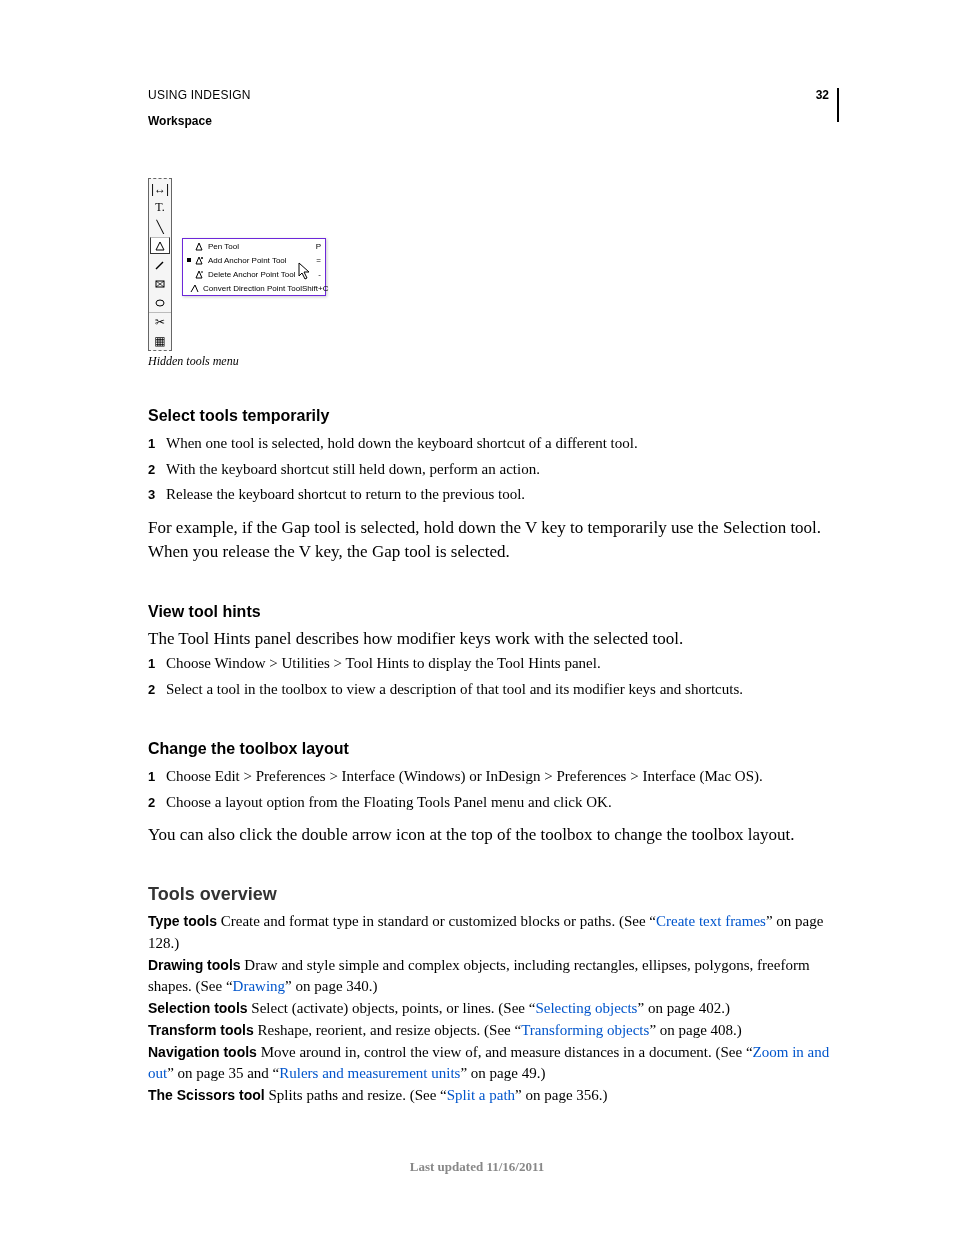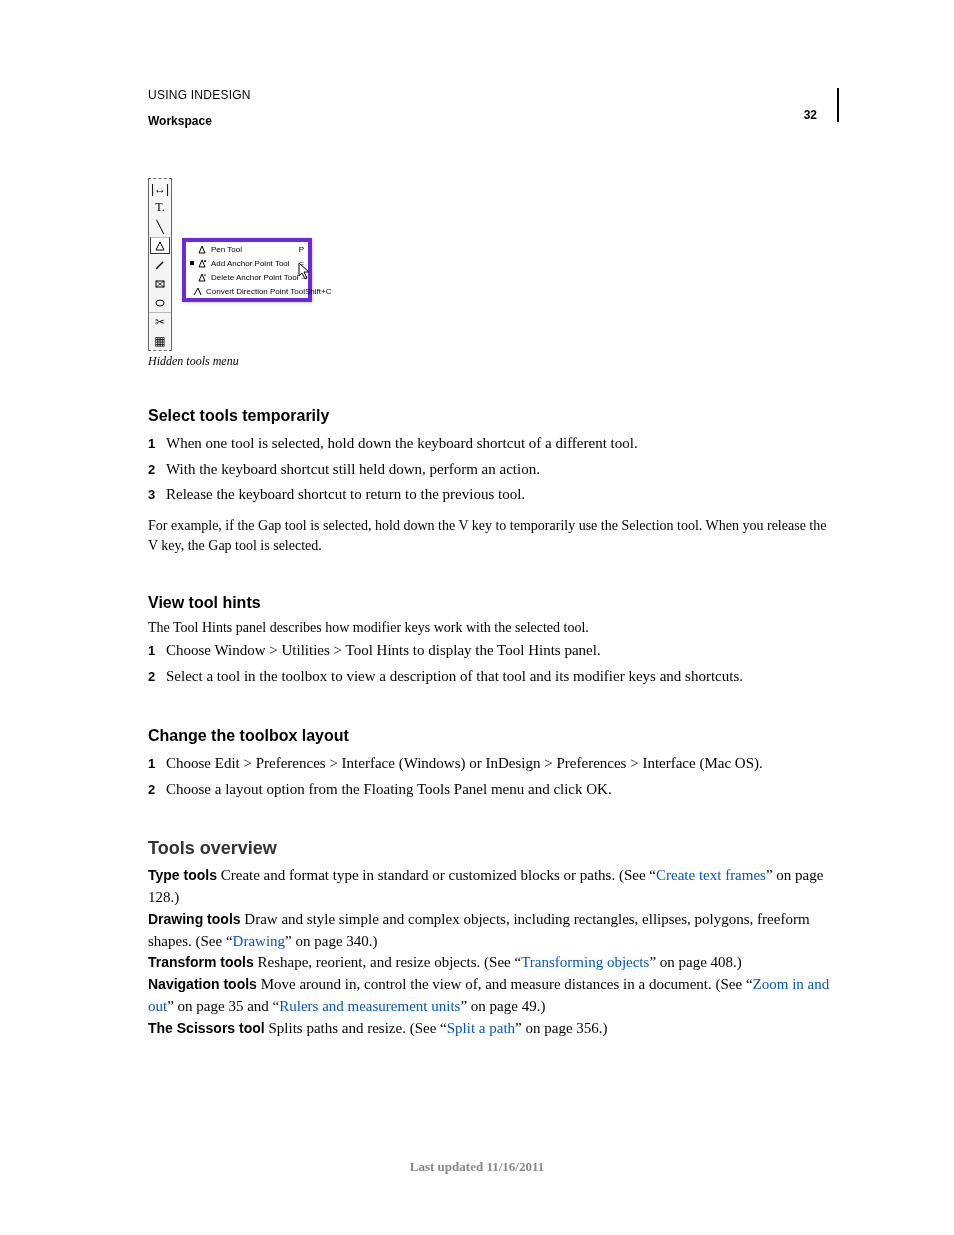--- a/index.html
+++ b/index.html
@@ -16,21 +16,21 @@
       position: relative;
     }
     .header-row {
       display: flex;
       justify-content: space-between;
       align-items: flex-start;
     }
     .header-left { font-size: 12px; }
     .header-title { letter-spacing: 0.02em; font-family: "Myriad Pro", Arial, sans-serif; }
     .header-sub { font-family: "Myriad Pro", Arial, sans-serif; font-weight: 700; font-size: 12px; margin-top: 12px; }
-    .page-num-wrap { border-right: 2.5px solid #000; padding-right: 20px; height: 34px; display: flex; align-items: flex-end; }
+    .page-num-wrap { border-right: 2.5px solid #000; padding-right: 8px; height: 34px; display: flex; align-items: flex-start; }
     .page-num { font-family: "Myriad Pro", Arial, sans-serif; font-weight: 700; font-size: 12px; }
 
     .fig-wrap { margin-top: 50px; }
     .toolbox {
       width: 24px;
       border: 1px solid #666;
       border-top: 1px dashed #666;
       border-bottom: 1px dashed #666;
       display: flex;
       flex-direction: column;
@@ -44,44 +44,44 @@
       justify-content: center;
       font-size: 12px;
       font-family: Arial, sans-serif;
     }
     .slot.selected { background: #fff; border: 1px solid #333; margin: 1px; height: 17px; }
     .toolbox .sep { border-top: 1px solid #bbb; }
     .flyout {
       position: absolute;
       left: 34px;
       top: 60px;
-      width: 130px;
+      width: 144px;
       background: #fff;
-      border: 4px solid #6d28d9;
+      border: 1px solid #6d28d9;
       font-family: Arial, sans-serif;
       font-size: 8px;
       box-shadow: 1px 1px 3px rgba(0,0,0,0.2);
     }
     .flyout .fitem { display: flex; align-items: center; height: 14px; padding: 0 4px; white-space: nowrap; }
     .flyout .fitem .ficon { width: 10px; height: 10px; margin-right: 4px; display: inline-flex; align-items: center; justify-content: center; }
     .flyout .fitem .fsc { margin-left: auto; font-size: 8px; }
     .flyout .fitem .dot { width: 4px; height: 4px; background: #000; margin-right: 3px; }
     .flyout .fitem .nodot { width: 4px; margin-right: 3px; }
     .fly-cursor { position: absolute; left: 150px; top: 84px; font-size: 14px; }
     .caption { font-style: italic; font-size: 12px; margin-top: 6px; font-family: "Minion Pro", Georgia, serif; }
 
     .h3 { font-family: "Myriad Pro", Arial, sans-serif; font-weight: 700; font-size: 16px; margin-top: 38px; margin-bottom: 6px; }
     .h2 { font-family: "Myriad Pro", Arial, sans-serif; font-weight: 700; font-size: 18px; margin-top: 36px; margin-bottom: 6px; color: #333; }
 
     ol.steps { margin: 0; padding: 0; list-style: none; }
     ol.steps li { display: flex; font-size: 15px; line-height: 1.7; }
     ol.steps li .num { font-family: "Myriad Pro", Arial, sans-serif; font-weight: 700; font-size: 13px; width: 18px; flex-shrink: 0; line-height: 1.95; }
     ol.steps li .body { flex: 1; }
 
-    p.body { margin: 6px 0 0 0; font-size: 14px; line-height: 1.45; }
+    p.body { margin: 6px 0 0 0; font-size: 17px; line-height: 1.45; }
     p.top-margin { margin-top: 8px; }
 
     .tool-def { font-size: 15px; line-height: 1.45; }
     .tool-def .lead { font-family: "Myriad Pro", Arial, sans-serif; font-weight: 700; font-size: 14px; }
     .link { color: #0055cc; }
 
     .footer {
       position: absolute;
       bottom: 60px;
       left: 0;
@@ -222,31 +222,35 @@
   <ol class="steps">
     <li>
         <span class="num">1</span>
         <span class="body">Choose Edit &gt; Preferences &gt; Interface (Windows) or InDesign &gt; Preferences &gt; Interface (Mac OS).</span>
       </li>
     <li>
         <span class="num">2</span>
         <span class="body">Choose a layout option from the Floating Tools Panel menu and click OK.</span>
       </li>
   </ol>
+  <p class="body top-margin">You can also click the double arrow icon at the top of the toolbox to change the toolbox layout.</p>
 
   <div class="h2">Tools overview</div>
 
   <div class="tool-def">
     <span class="lead">Type tools</span><span>  Create and format type in standard or customized blocks or paths. (See “</span><span class="link">Create text frames</span><span>” on page 128.)</span>
   </div>
 
   <div class="tool-def">
     <span class="lead">Drawing tools</span><span>  Draw and style simple and complex objects, including rectangles, ellipses, polygons, freeform shapes. (See “</span><span class="link">Drawing</span><span>” on page 340.)</span>
   </div>
 
+  <div class="tool-def">
+    <span class="lead">Selection tools</span><span>  Select (activate) objects, points, or lines. (See “</span><span class="link">Selecting objects</span><span>” on page 402.)</span>
+  </div>
 
   <div class="tool-def">
     <span class="lead">Transform tools</span><span>  Reshape, reorient, and resize objects. (See “</span><span class="link">Transforming objects</span><span>” on page 408.)</span>
   </div>
 
   <div class="tool-def">
     <span class="lead">Navigation tools</span><span>  Move around in, control the view of, and measure distances in a document. (See “</span><span class="link">Zoom in and out</span><span>” on page 35 and “</span><span class="link">Rulers and measurement units</span><span>” on page 49.)</span>
   </div>
 
   <div class="tool-def">

